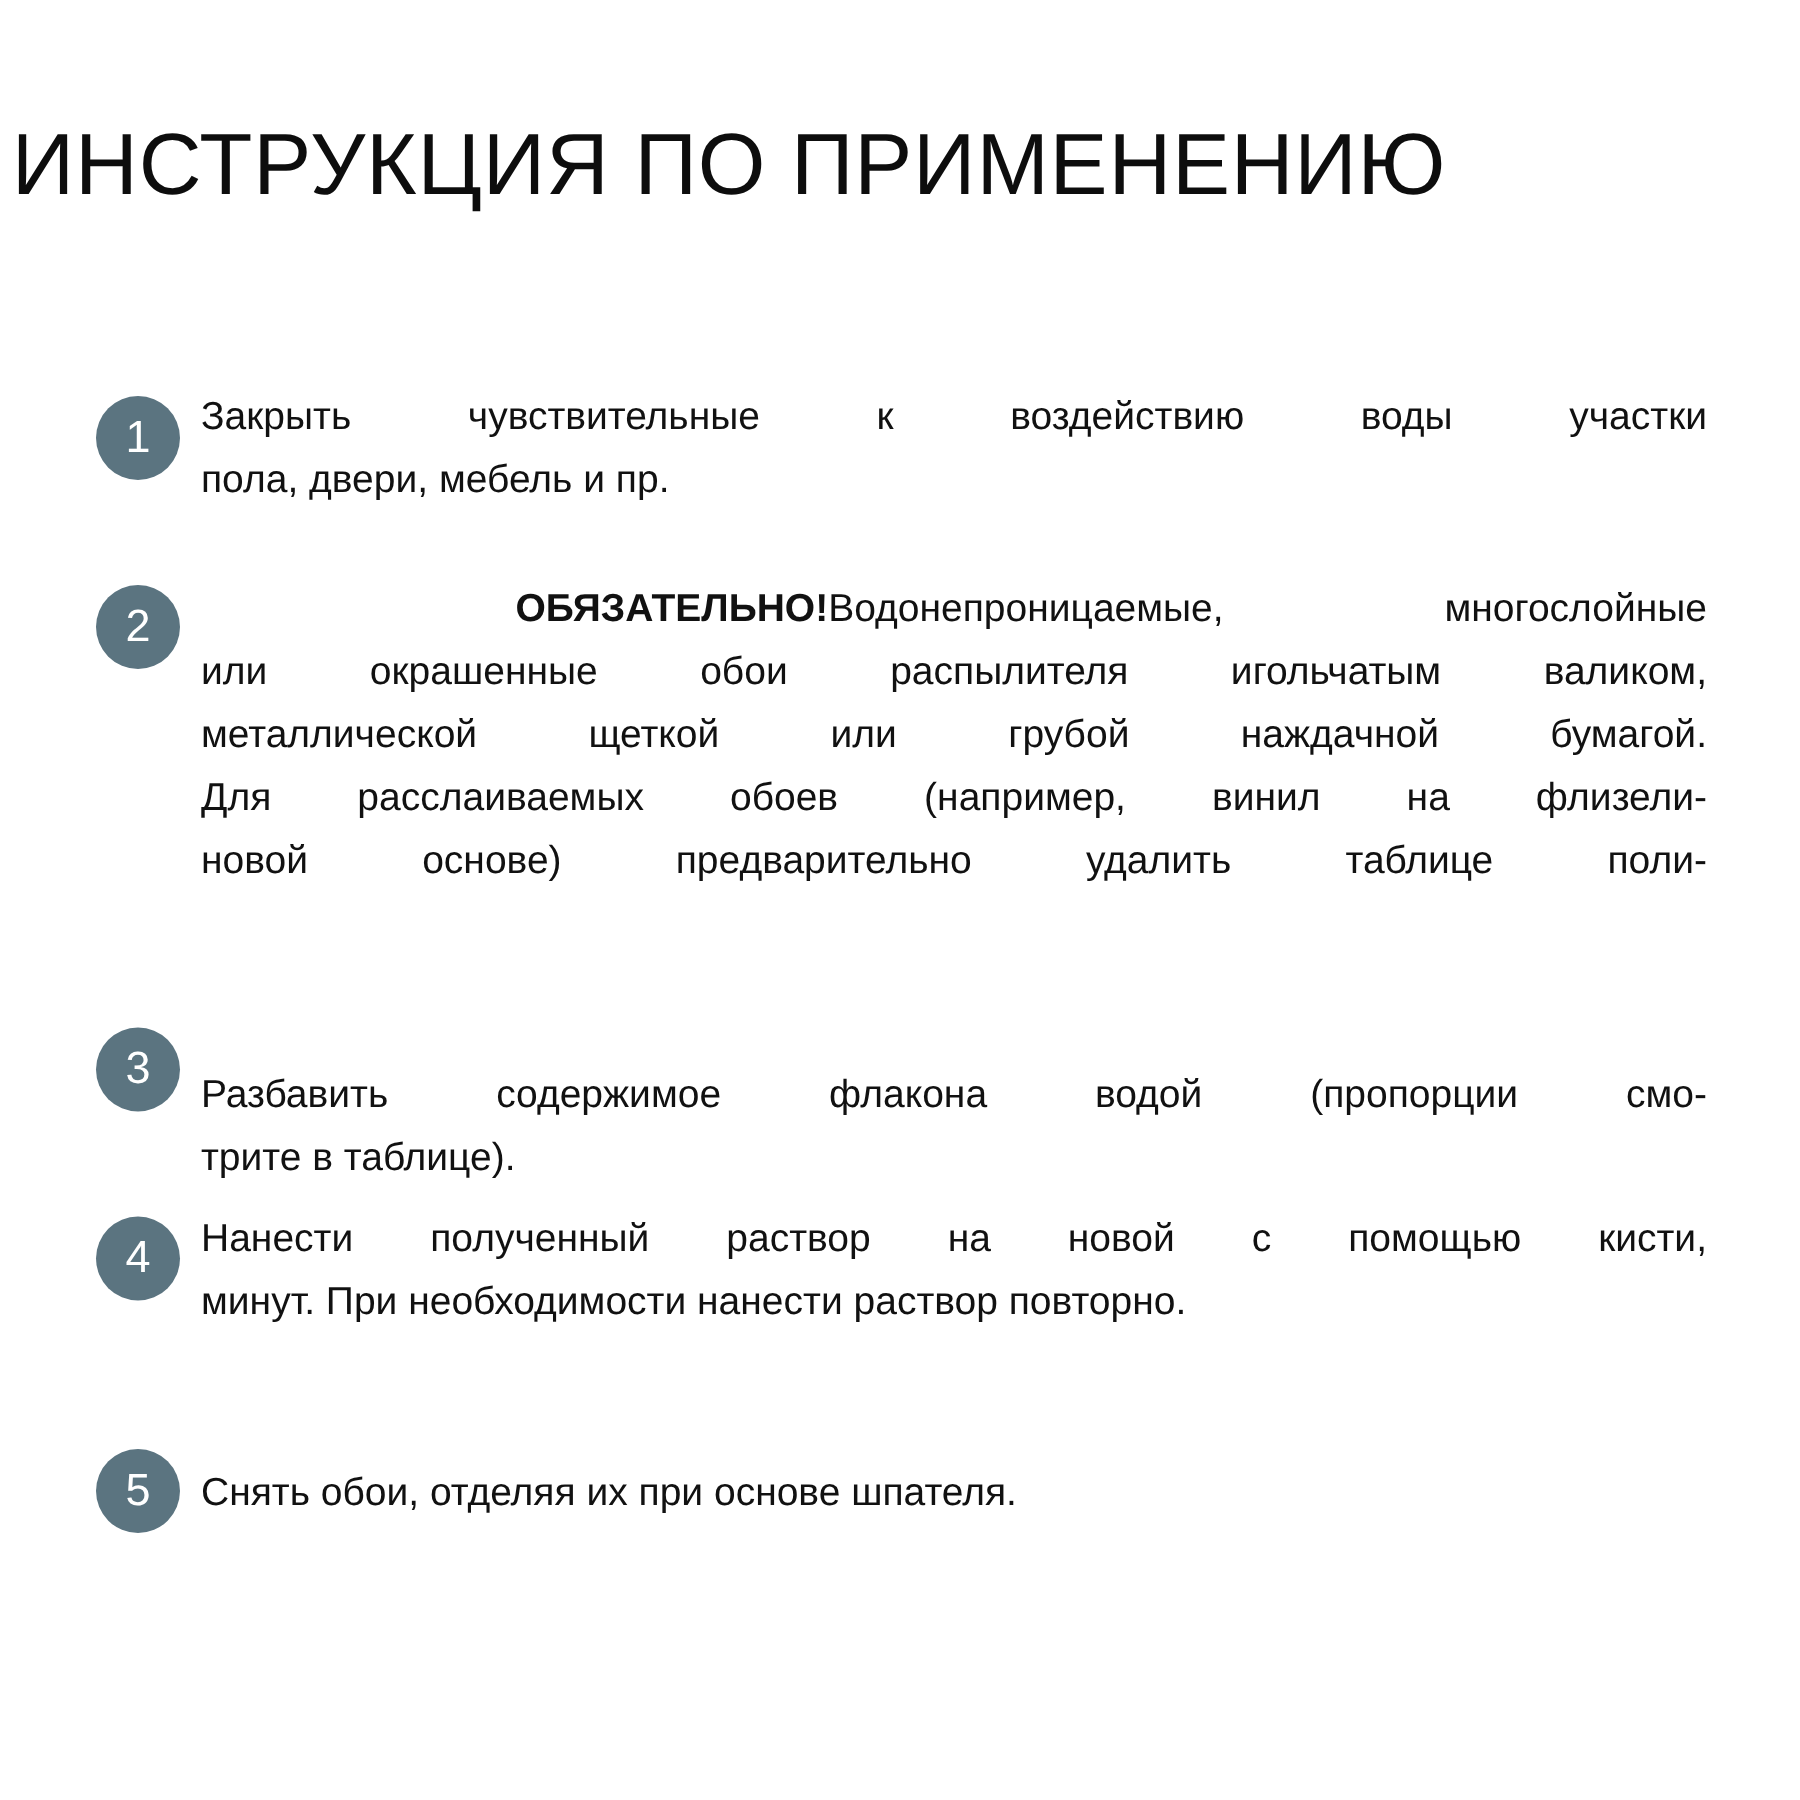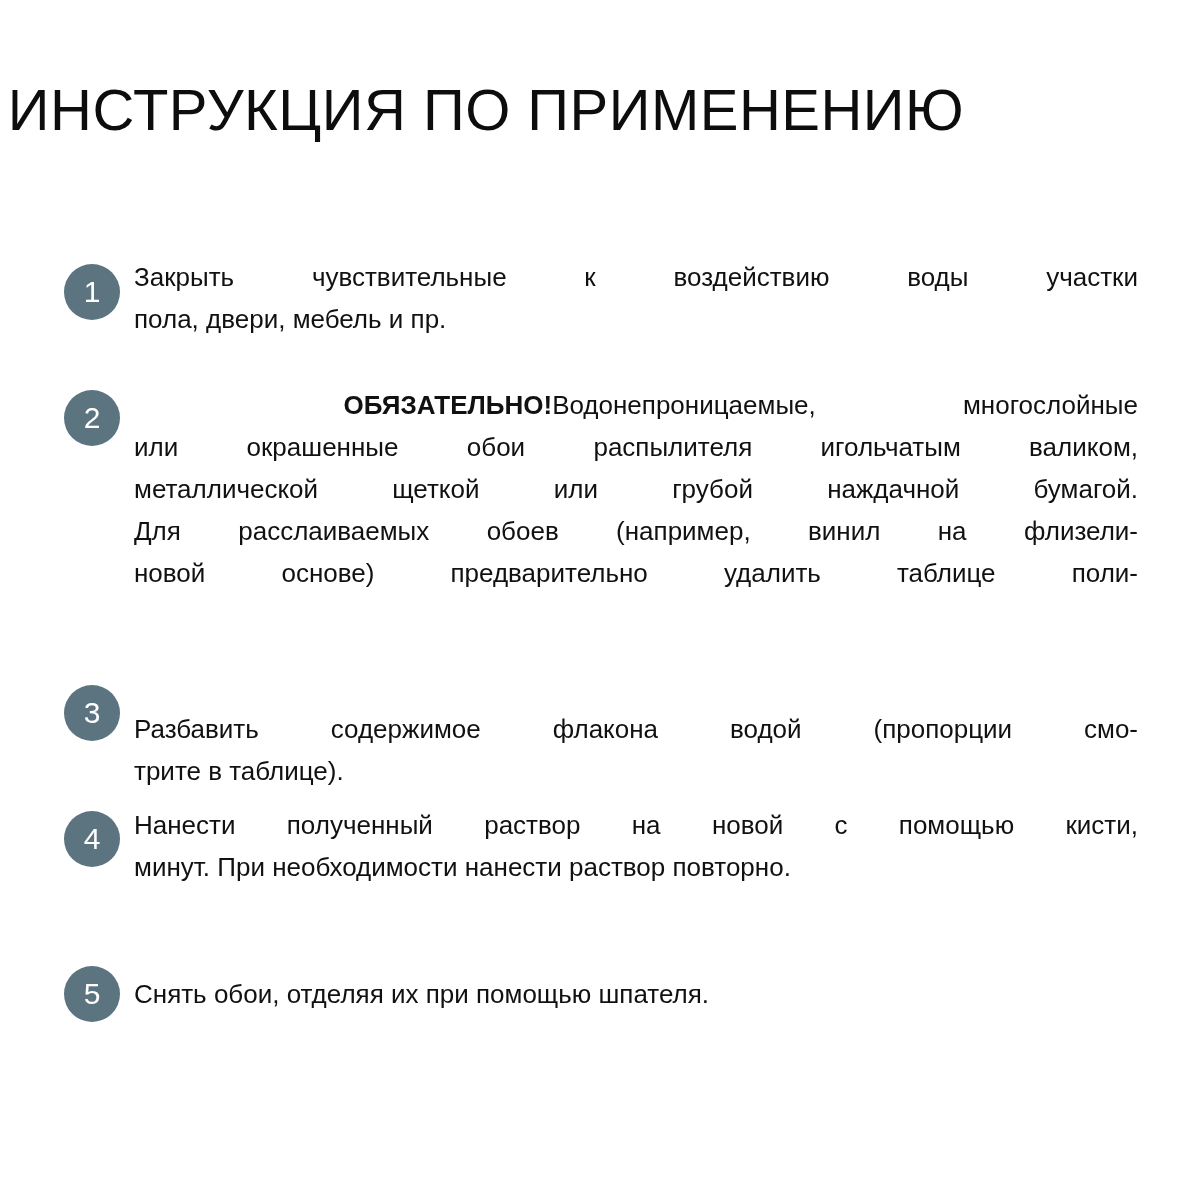--- a/index.html
+++ b/index.html
@@ -57,15 +57,15 @@
   <div class="badge">4</div>
   <div class="text" style="top:-7px;">
     <span class="line">Нанести полученный раствор на новой с помощью кисти,</span>
     <span class="line last">минут. При необходимости нанести раствор повторно.</span>
   </div>
 </div>
 
 <div class="step" style="top:966px;">
   <div class="badge">5</div>
   <div class="text" style="top:7px;">
-    <span class="line last">Снять обои, отделяя их при помощью шпателя.</span>
+    <span class="line last">Снять обои, отделяя их при основе шпателя.</span>
   </div>
 </div>
 
 </body></html>

